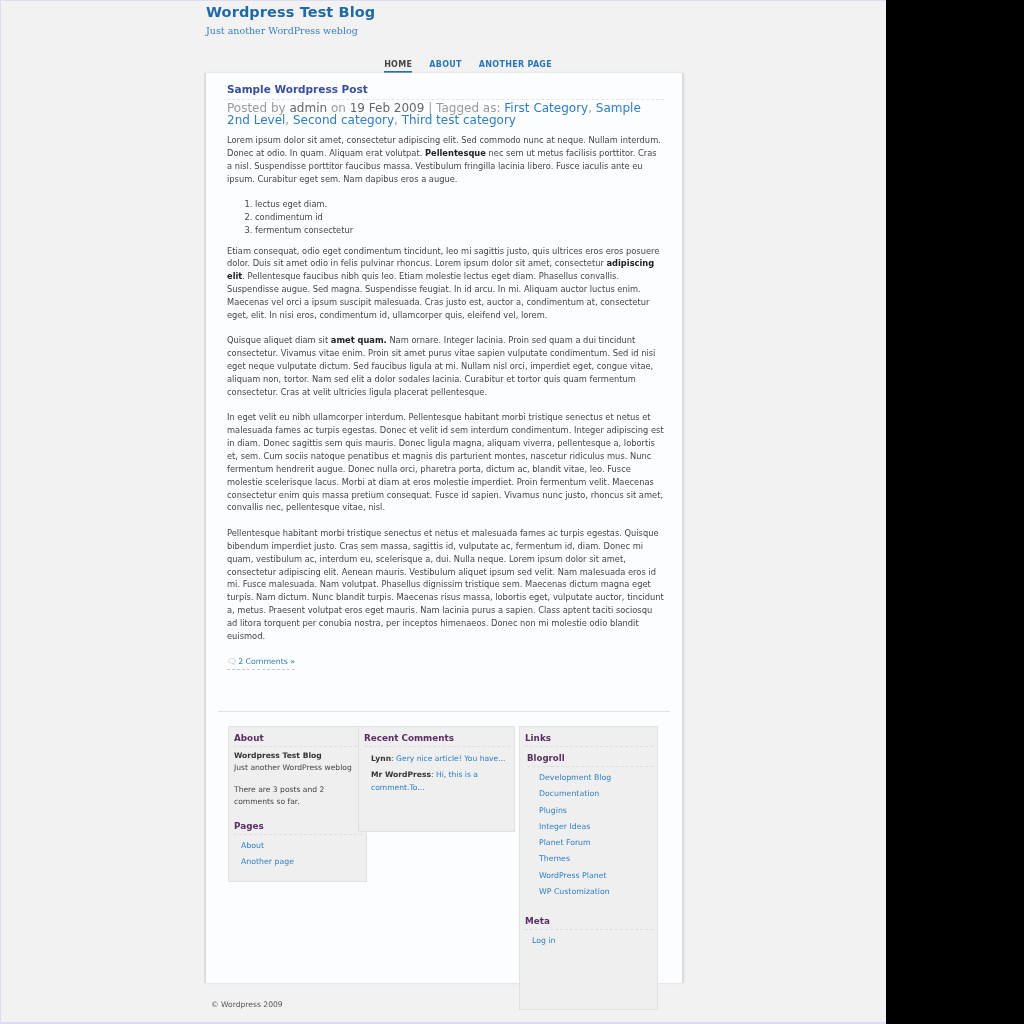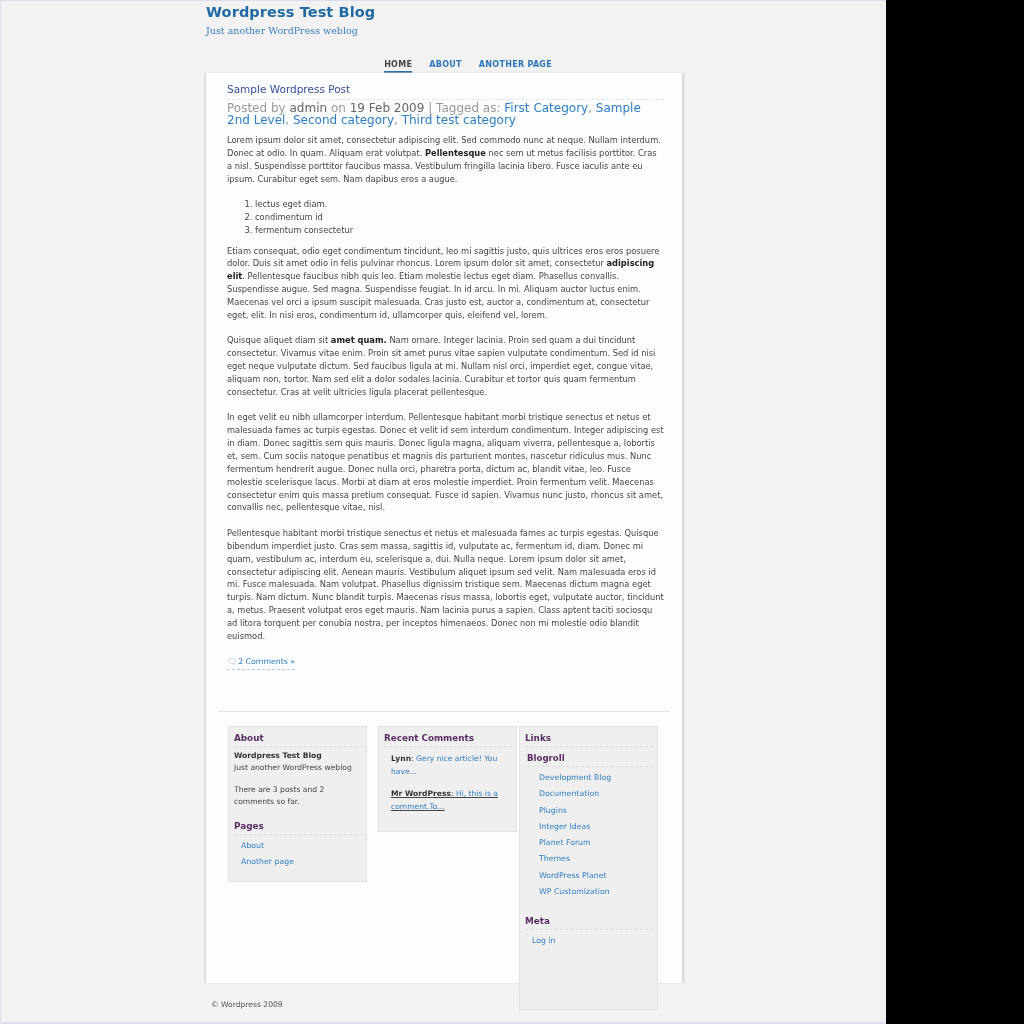--- a/index.html
+++ b/index.html
@@ -38,21 +38,21 @@
   .nav a.active { color: #444; border-bottom: 2px solid #1f6aa5; }
 
   .content {
     position: absolute; left: 204px; top: 72px; width: 476px; height: 910px;
     background: #fcfdff;
     border-left: 1px solid #d8d8d8;
     box-shadow: 2px 0 2px #d5d5d5, -1px 0 1px #e2e2e2;
   }
   .post { position: absolute; left: 21px; top: 10px; width: 437px; }
   .post-title {
-    font-family: "DejaVu Sans", sans-serif; font-size: 10.5px; color: #3a4e99; font-weight: normal;
+    font-family: "DejaVu Sans", sans-serif; font-size: 10.5px; color: #3a4e99; font-weight: bold;
     text-decoration: none; display: block; height: 14px;
   }
   .post-meta {
     margin-top: 2px; padding-top: 2px; border-top: 1px dashed #e4e4e4;
     font-size: 12px; line-height: 12px; color: #999;
   }
   .post-meta .dark { color: #666; }
   .post-meta a { color: #2e7ec3; text-decoration: none; }
 
   .post-body { font-size: 8.3px; line-height: 12.85px; color: #454545; margin-top: 8px; }
@@ -142,26 +142,26 @@
         <span>Just another WordPress weblog</span>
       </div>
       <div class="txt" style="margin-top:11px; width:110px;">There are 3 posts and 2 comments so far.</div>
       <h3 style="margin-top:14px;">Pages</h3>
       <ul style="margin-top:3px; padding-left:7px;">
         <li><a>About</a></li>
         <li><a>Another page</a></li>
       </ul>
     </div>
 
-    <div class="widget" style="left:172px; width:139px; height:106px;">
+    <div class="widget" style="left:152px; width:157px; height:106px;">
       <h3>Recent Comments</h3>
       <div class="txt" style="margin-top:5px; padding-left:7px; line-height:13px;">
         <b>Lynn</b>: <a>Gery nice article! You have...</a>
       </div>
-      <div class="txt" style="margin-top:9px; padding-left:7px; line-height:13px;text-decoration:underline;">
+      <div class="txt" style="margin-top:3px; padding-left:7px; line-height:13px;">
         <b>Mr WordPress</b>: <a>Hi, this is a comment.To...</a>
       </div>
     </div>
 
     <div class="widget" style="left:313px; width:139px; height:284px;">
       <h3>Links</h3>
       <h3 style="margin:6px 0 0 2px; font-size:8.6px;">Blogroll</h3>
       <ul style="margin-top:3px; padding-left:14px;">
         <li><a>Development Blog</a></li>
         <li><a>Documentation</a></li>

